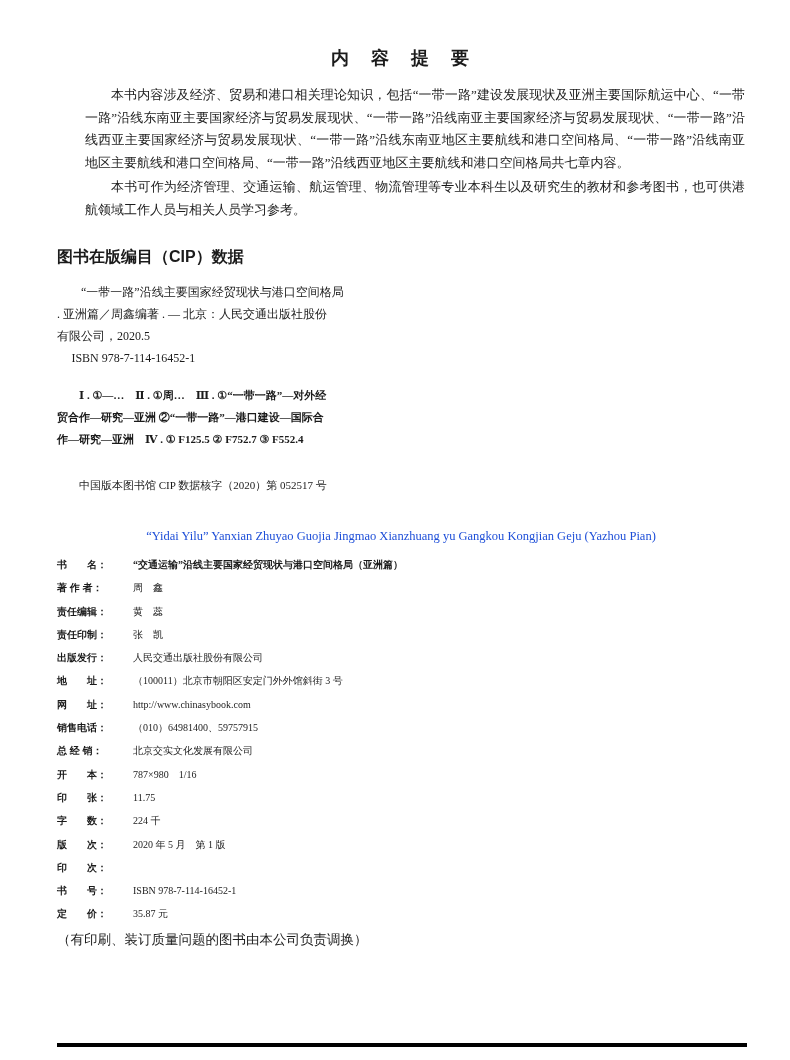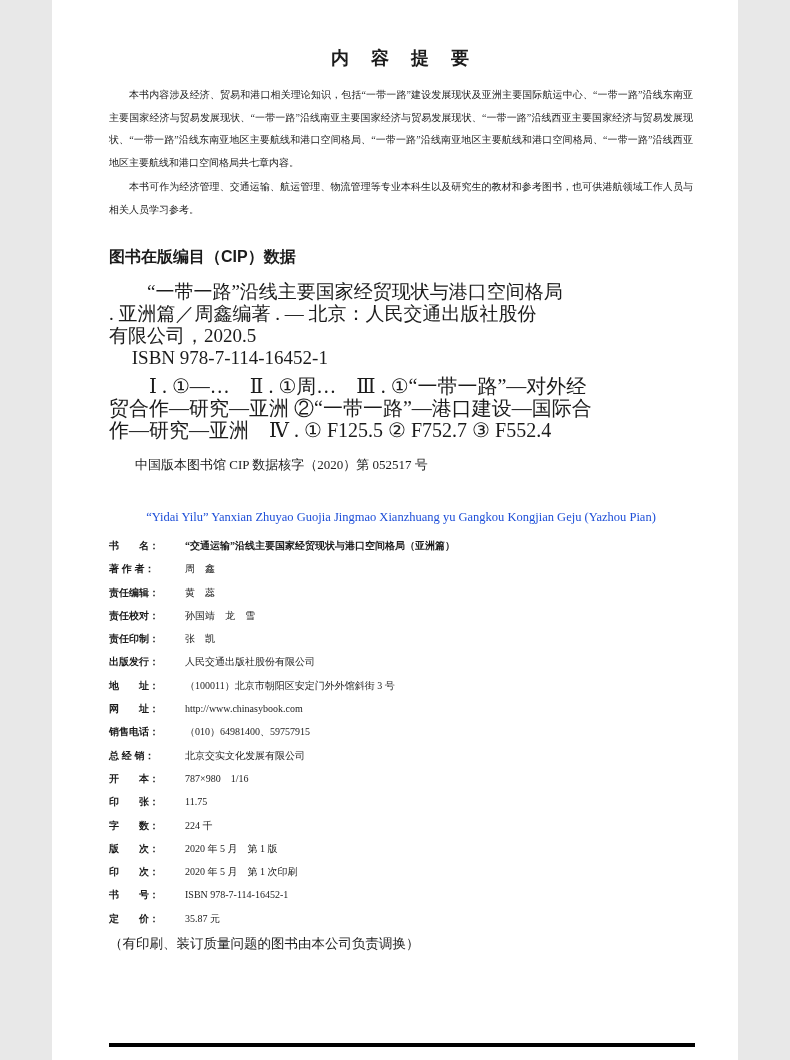--- a/index.html
+++ b/index.html
@@ -1,60 +1,61 @@
 <!DOCTYPE html>
 <html><head>
 <meta charset="utf-8">
 <style>
   * { margin: 0; padding: 0; box-sizing: border-box; }
   html, body { background: #e8e8e8; }
   .page {
     position: relative;
-    width: 686px;
+    width: 790px;
     height: 1060px;
     margin: 0 auto;
     background: #ffffff;
     color: #1b1b1b;
     font-family: "Liberation Serif", "DejaVu Serif", serif;
     overflow: hidden;
   }
   .inner { padding: 46px 45px 0 57px; }
 
   .title {
     text-align: center;
     font-size: 18px;
     font-weight: bold;
     font-family: "Liberation Sans", "DejaVu Sans", sans-serif;
     letter-spacing: 2px;
   }
 
   .para {
     margin-top: 14px;
-    font-size: 10px;
+    font-size: 13px;
     line-height: 22.5px;
     text-align: justify;
     text-indent: 2em;
+    margin-left: 28px;
   }
   .para.second { margin-top: 2px; }
 
   .cip-heading {
     margin-top: 26px;
     font-size: 16px;
     font-weight: bold;
     font-family: "Liberation Sans", "DejaVu Sans", sans-serif;
   }
 
-  .cip-block { margin-top: 13px; font-size: 19px; line-height: 22px; }
+  .cip-block { margin-top: 13px; font-size: 12px; line-height: 22px; }
   .cip-block .indent2 { text-indent: 2em; }
   .cip-block .indent1 { text-indent: 1.2em; }
 
-  .class-block { margin-top: 6px; font-size: 20px; line-height: 22px; }
+  .class-block { margin-top: 15px; font-size: 11px; line-height: 22px; font-weight: bold; }
   .class-block .indent2 { text-indent: 2em; }
 
-  .cip-number { margin-top: 15px; font-size: 13px; text-indent: 2em; }
+  .cip-number { margin-top: 28px; font-size: 11px; text-indent: 2em; }
 
   .pinyin {
     margin-top: 36px;
     text-align: center;
     font-size: 12.5px;
     color: #1d4ed8;
   }
 
   .colophon { margin-top: 9px; font-size: 10px; }
   .crow { display: flex; line-height: 23.3px; }
@@ -116,24 +117,20 @@
       </div>
       <div class="crow">
         <span class="clabel">著 作 者：</span>
         <span class="cvalue">周　鑫</span>
       </div>
       <div class="crow">
         <span class="clabel">责任编辑：</span>
         <span class="cvalue">黄　蕊</span>
       </div>
       <div class="crow">
-        <span class="clabel">责任校对：</span>
-        <span class="cvalue">孙国靖　龙　雪</span>
-      </div>
-      <div class="crow">
         <span class="clabel">责任印制：</span>
         <span class="cvalue">张　凯</span>
       </div>
       <div class="crow">
         <span class="clabel">出版发行：</span>
         <span class="cvalue">人民交通出版社股份有限公司</span>
       </div>
       <div class="crow">
         <span class="clabel">地　　址：</span>
         <span class="cvalue">（100011）北京市朝阳区安定门外外馆斜街 3 号</span>
@@ -161,21 +158,20 @@
       <div class="crow">
         <span class="clabel">字　　数：</span>
         <span class="cvalue">224 千</span>
       </div>
       <div class="crow">
         <span class="clabel">版　　次：</span>
         <span class="cvalue">2020 年 5 月　第 1 版</span>
       </div>
       <div class="crow">
         <span class="clabel">印　　次：</span>
-        <span class="cvalue">2020 年 5 月　第 1 次印刷</span>
       </div>
       <div class="crow">
         <span class="clabel">书　　号：</span>
         <span class="cvalue">ISBN 978-7-114-16452-1</span>
       </div>
       <div class="crow">
         <span class="clabel">定　　价：</span>
         <span class="cvalue">35.87 元</span>
       </div>
     </div>

